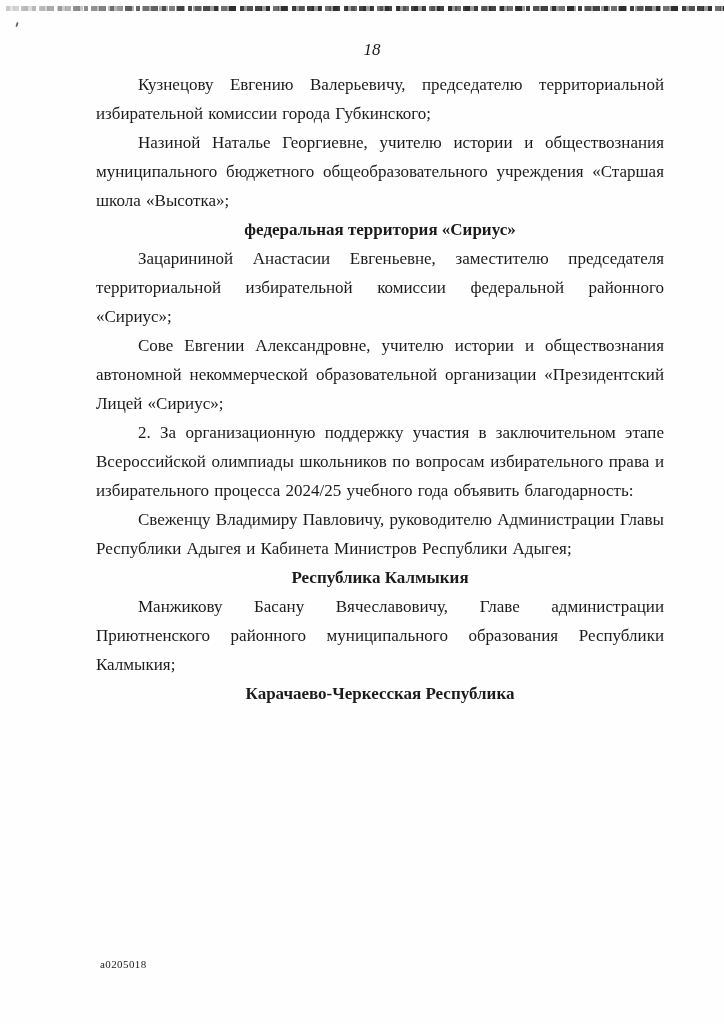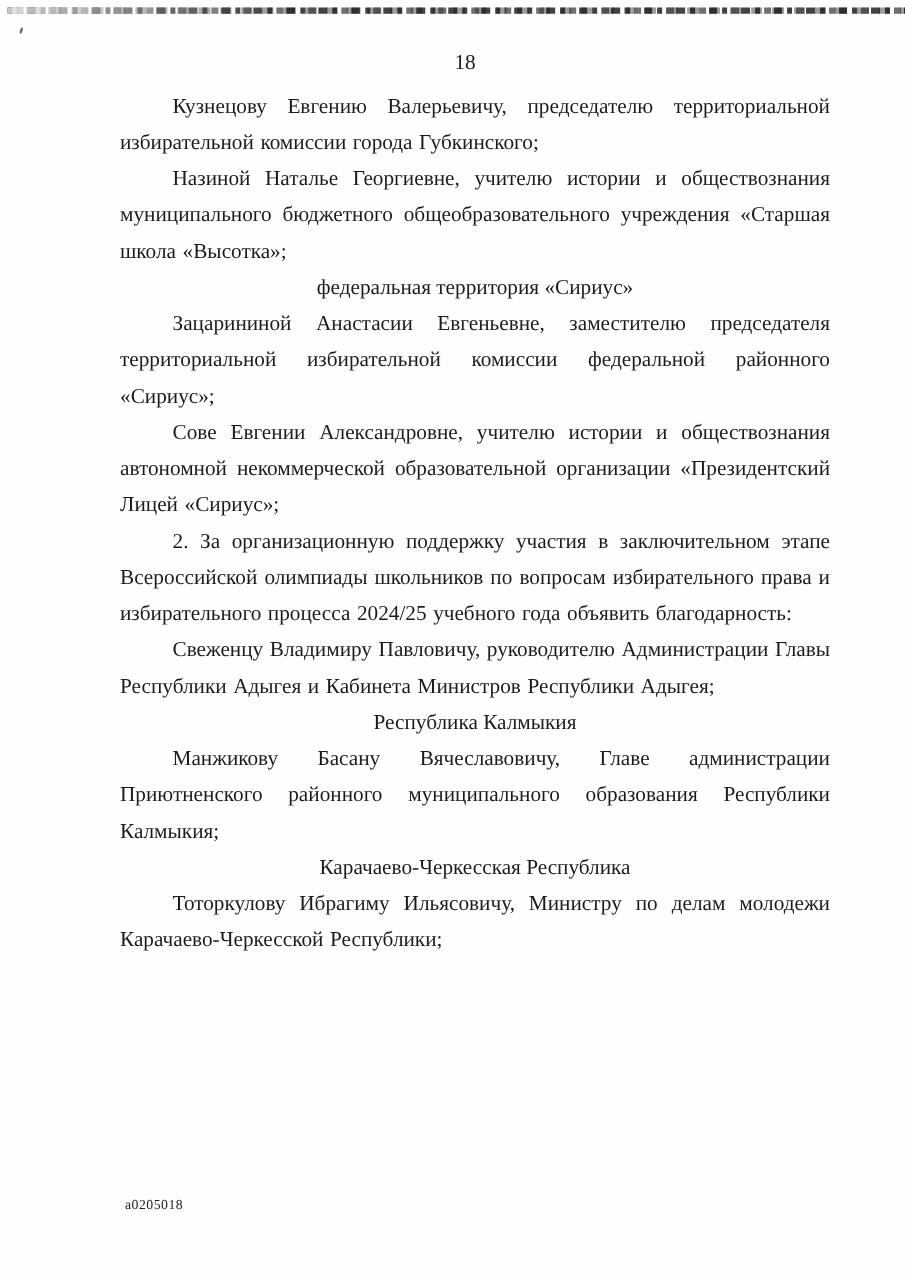--- a/index.html
+++ b/index.html
@@ -51,38 +51,39 @@
     transform: rotate(18deg);
   }
   .page-number {
     position: absolute;
     top: 40px;
     left: 88px;
     width: 568px;
     text-align: center;
     font-size: 17px;
     line-height: 20px;
+    font-style: italic;
   }
   .doc-body {
     position: absolute;
     top: 70px;
     left: 96px;
     width: 568px;
     font-size: 17px;
     line-height: 29px;
     text-align: justify;
   }
   .doc-paragraph {
     margin: 0;
     text-indent: 42px;
     word-spacing: 1px;
   }
   .doc-heading {
     margin: 0;
-    font-weight: normal;
+    font-weight: bold;
     text-align: center;
     text-indent: 0;
   }
   .footer-code {
     position: absolute;
     left: 100px;
     top: 958px;
     font-size: 11px;
     letter-spacing: 0.4px;
     color: #222222;
@@ -99,16 +100,15 @@
       <p class="doc-paragraph">Кузнецову Евгению Валерьевичу, председателю территориальной избирательной комиссии города Губкинского;</p>
       <p class="doc-paragraph">Назиной Наталье Георгиевне, учителю истории и обществознания муниципального бюджетного общеобразовательного учреждения «Старшая школа «Высотка»;</p>
       <p class="doc-heading">федеральная территория «Сириус»</p>
       <p class="doc-paragraph">Зацарининой Анастасии Евгеньевне, заместителю председателя территориальной избирательной комиссии федеральной районного «Сириус»;</p>
       <p class="doc-paragraph">Сове Евгении Александровне, учителю истории и обществознания автономной некоммерческой образовательной организации «Президентский Лицей «Сириус»;</p>
       <p class="doc-paragraph">2. За организационную поддержку участия в заключительном этапе Всероссийской олимпиады школьников по вопросам избирательного права и избирательного процесса 2024/25 учебного года объявить благодарность:</p>
       <p class="doc-paragraph">Свеженцу Владимиру Павловичу, руководителю Администрации Главы Республики Адыгея и Кабинета Министров Республики Адыгея;</p>
       <p class="doc-heading">Республика Калмыкия</p>
       <p class="doc-paragraph">Манжикову Басану Вячеславовичу, Главе администрации Приютненского районного муниципального образования Республики Калмыкия;</p>
       <p class="doc-heading">Карачаево-Черкесская Республика</p>
-      <p class="doc-paragraph">Тоторкулову Ибрагиму Ильясовичу, Министру по делам молодежи Карачаево-Черкесской Республики;</p>
     </div>
   <div class="footer-code">а0205018</div>
 </div>
 
 </body></html>

